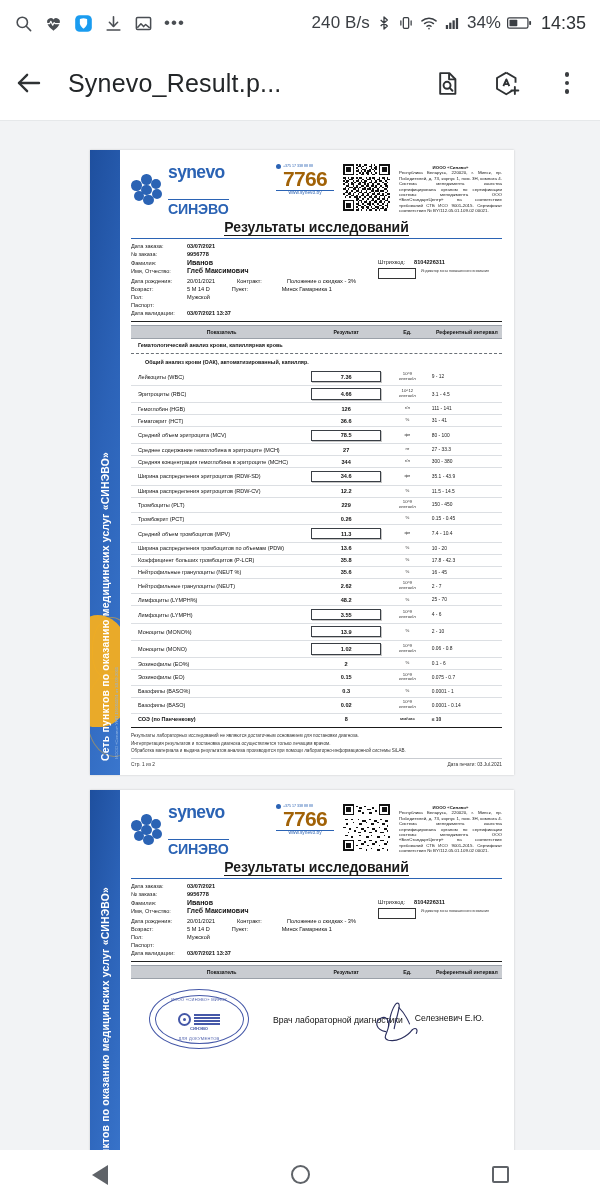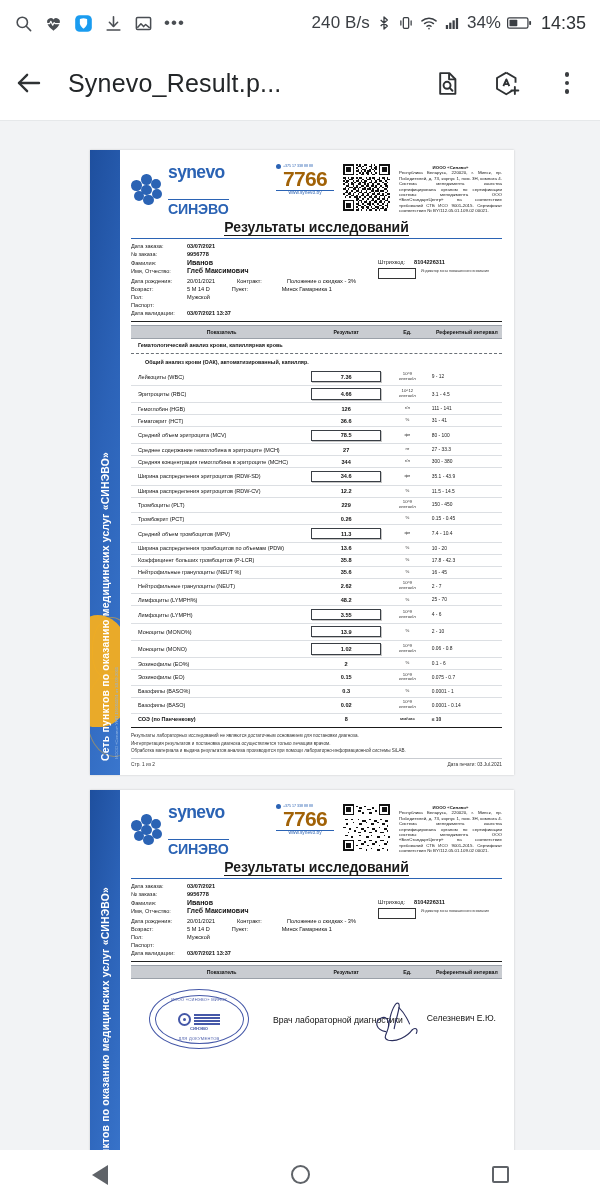--- a/index.html
+++ b/index.html
@@ -205,21 +205,21 @@
   .stamp-bars { display: flex; flex-direction: column; gap: 1.3px; }
   .stamp-bars i { display: block; width: 26px; height: 1.6px; background: #4558a8; }
   .stamp-top, .stamp-bot {
     position: absolute; left: 0; right: 0; text-align: center;
     color: #4558a8; font-size: 4px; letter-spacing: .3px;
   }
   .stamp-top { top: 7px; } .stamp-bot { bottom: 7px; }
   .stamp-mid { position: absolute; left:0; right:0; bottom: 17px; text-align:center; color:#4558a8; font-size: 4.2px; font-weight: bold; }
 
   .doc-role { position: absolute; left: 142px; top: 30px; font-size: 8.6px; color: #111; }
-  .sign-name { position: absolute; right: 6px; top: 28px; font-size: 8.6px; color: #111; }
+  .sign-name { position: absolute; right: 18px; top: 28px; font-size: 8.6px; color: #111; }
   .squiggle { position: absolute; right: 74px; top: 14px; width: 58px; height: 46px; }
 
   
   .navbar {
     position: absolute; left: 0; right: 0; bottom: 0; height: 49px;
     background: #ffffff; display: flex; align-items: center; justify-content: space-around;
   }
   .nav-btn { width: 60px; height: 40px; display: flex; align-items: center; justify-content: center; }
   .tri { width: 0; height: 0; border-top: 10px solid transparent; border-bottom: 10px solid transparent; border-right: 16px solid #5f6368; }
   .circ { width: 19px; height: 19px; border: 2px solid #5f6368; border-radius: 50%; }

